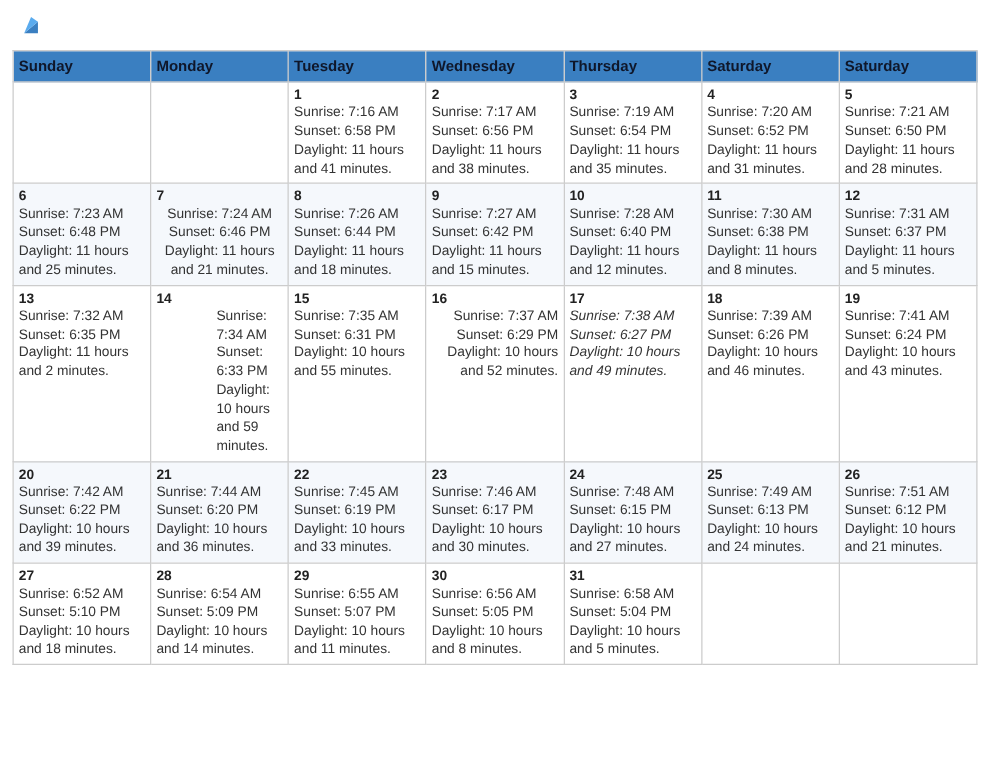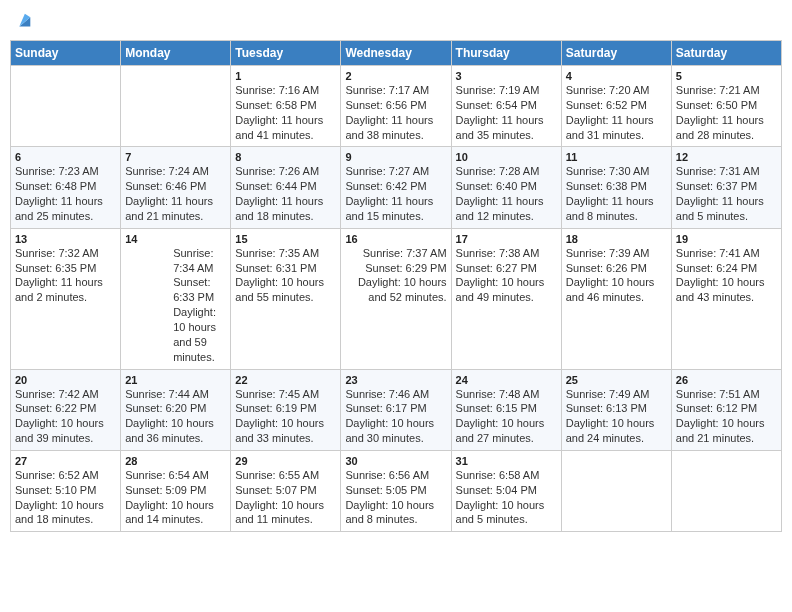--- a/index.html
+++ b/index.html
@@ -45,21 +45,21 @@
       font-size: 15px;
       color: #444;
     }
     table {
       width: 100%;
       border-collapse: collapse;
       table-layout: fixed;
     }
     thead tr th {
       background-color: #3a7fc1;
-      color: #ffffff;
+      color: #0f172a;
       font-size: 12px;
       font-weight: bold;
       padding: 5px 4px;
       text-align: left;
       border: 1px solid #ccc;
     }
     tbody tr td {
       border: 1px solid #ccc;
       vertical-align: top;
       padding: 4px 4px;
@@ -156,21 +156,21 @@
       </tr>
       <tr>
         <td>
           <span class="day-num">6</span>
           <div class="day-info" style="white-space: pre-line;">Sunrise: 7:23 AM
 Sunset: 6:48 PM
 Daylight: 11 hours and 25 minutes.</div>
         </td>
         <td>
           <span class="day-num">7</span>
-          <div class="day-info" style="white-space: pre-line;">Sunrise: 7:24 AM
+          <div class="day-info" style="white-space: pre-line; text-align: center;">Sunrise: 7:24 AM
 Sunset: 6:46 PM
 Daylight: 11 hours and 21 minutes.</div>
         </td>
         <td>
           <span class="day-num">8</span>
           <div class="day-info" style="white-space: pre-line;">Sunrise: 7:26 AM
 Sunset: 6:44 PM
 Daylight: 11 hours and 18 minutes.</div>
         </td>
         <td>
@@ -218,21 +218,21 @@
 Daylight: 10 hours and 55 minutes.</div>
         </td>
         <td>
           <span class="day-num">16</span>
           <div class="day-info" style="white-space: pre-line; text-align: right;">Sunrise: 7:37 AM
 Sunset: 6:29 PM
 Daylight: 10 hours and 52 minutes.</div>
         </td>
         <td>
           <span class="day-num">17</span>
-          <div class="day-info" style="white-space: pre-line;">Sunrise: 7:38 AM
+          <div class="day-info" style="white-space: pre-line; font-style: italic;">Sunrise: 7:38 AM
 Sunset: 6:27 PM
 Daylight: 10 hours and 49 minutes.</div>
         </td>
         <td>
           <span class="day-num">18</span>
           <div class="day-info" style="white-space: pre-line;">Sunrise: 7:39 AM
 Sunset: 6:26 PM
 Daylight: 10 hours and 46 minutes.</div>
         </td>
         <td>

